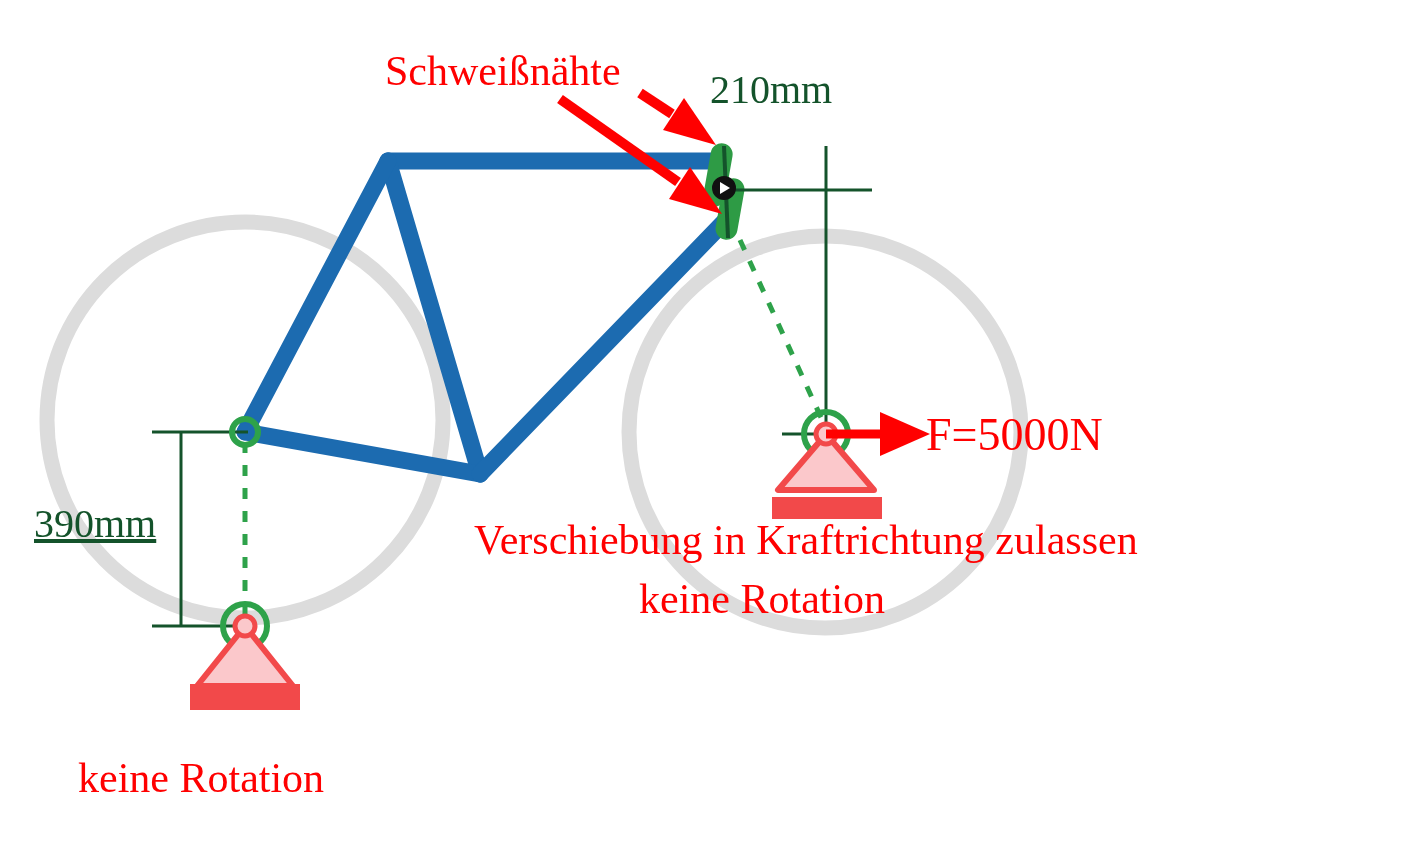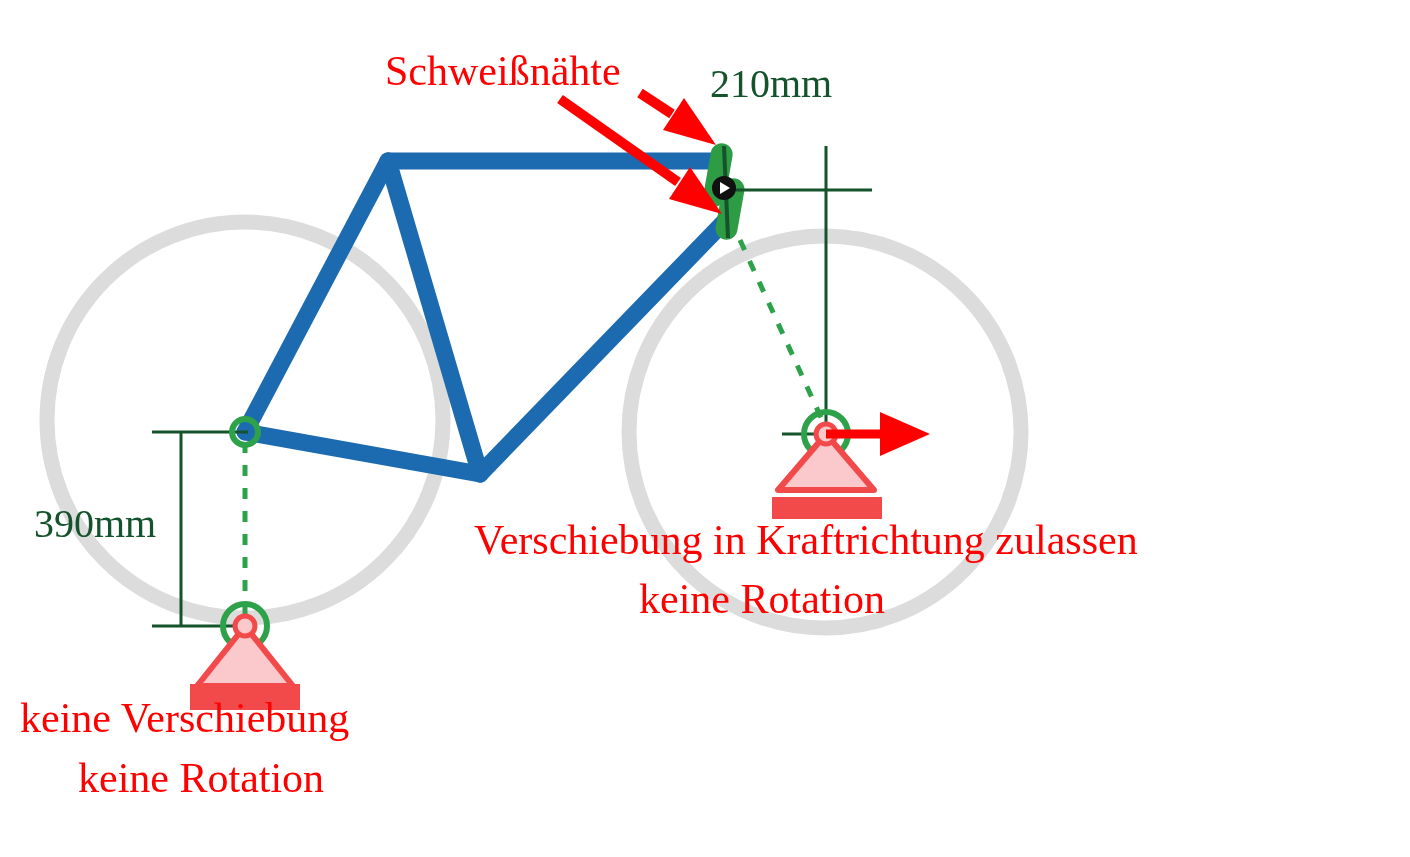--- a/index.html
+++ b/index.html
@@ -113,25 +113,25 @@
       <polygon points="722,214 669,199 690,167" fill="#FF0000"></polygon>
 
       <line x1="640" y1="93" x2="672" y2="114" stroke="#FF0000" stroke-width="10"></line>
       <polygon points="716,145 663,130 684,98" fill="#FF0000"></polygon>
     </g>
 
   </svg>
 
   <div class="lbl lbl-red" style="left:385px; top:50px; font-size:42px;">Schweißnähte</div>
 
-  <div class="lbl lbl-green" style="left:710px; top:64px; font-size:40px;">210mm</div>
+  <div class="lbl lbl-green" style="left:710px; top:70px; font-size:40px;">210mm</div>
 
 
-  <div class="lbl lbl-green" style="left:34px; top:504px; font-size:40px;">390mm</div>
+  <div class="lbl lbl-green" style="left:34px; top:504px; font-size:40px;text-decoration:underline;">390mm</div>
 
+  <div class="lbl lbl-red" style="left:926px; top:412px; font-size:46px;">F=5000N</div>
 
   <div class="lbl lbl-red" style="left:474px; top:519px; font-size:42px;">Verschiebung in Kraftrichtung zulassen</div>
   <div class="lbl lbl-red" style="left:639px; top:578px; font-size:42px;">keine Rotation</div>
 
-  <div class="lbl lbl-red" style="left:20px; top:697px; font-size:42px;">keine Verschiebung</div>
   <div class="lbl lbl-red" style="left:78px; top:757px; font-size:42px;">keine Rotation</div>
 
 </div>
 
 </body></html>

